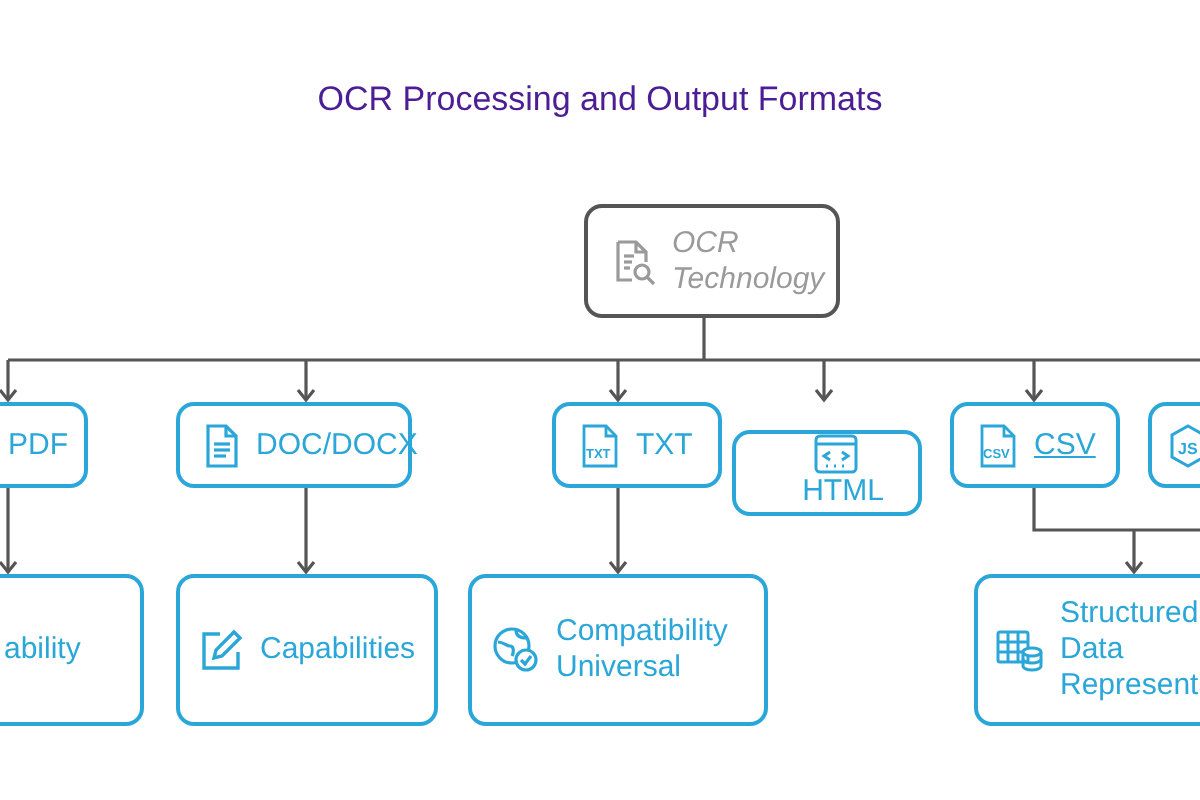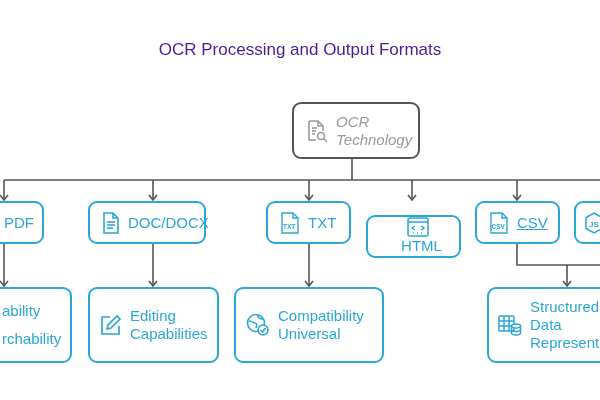--- a/index.html
+++ b/index.html
@@ -73,21 +73,21 @@
       <path d="M2 1h9l5 5v15H2z"></path>
         <path d="M11 1v5h5"></path>
       <line x1="5" y1="10" x2="13" y2="10"></line>
         <line x1="5" y1="13" x2="13" y2="13"></line>
         <line x1="5" y1="16" x2="11" y2="16"></line>
     </svg>
   </span>
   <span>DOC/DOCX</span>
 </div>
 
-<div class="box" style="left:266px;top:201px;width:85px;height:43px;padding-left:12px;">
+<div class="box" style="left:276px;top:201px;width:85px;height:43px;padding-left:12px;">
   <span class="ic">
     <svg width="20" height="22" viewBox="0 0 20 22" fill="none" stroke="#2aa7d8" stroke-width="1.4">
       <path d="M2 1h11l5 5v15H2z"></path>
         <path d="M13 1v5h5"></path>
       <text x="3" y="17" font-size="6.5" font-family="Liberation Sans, sans-serif" fill="#2aa7d8" stroke="none" font-weight="bold">TXT</text>
     </svg>
   </span>
   <span>TXT</span>
 </div>
 
@@ -123,33 +123,31 @@
       <path d="M10 1l8 4.5v11L10 21l-8-4.5v-11z"></path>
       <text x="5" y="15" font-size="8" font-family="Liberation Sans, sans-serif" fill="#2aa7d8" stroke="none" font-weight="bold">JS</text>
     </svg>
   </span>
 
 </div>
 
 <div class="box" style="left:-40px;top:287px;width:112px;height:76px;padding-left:40px;">
   <span style="display:flex;flex-direction:column;gap:10px;">
     <span>ability</span>
-    <span>rchability</span>
   </span>
 </div>
 
 <div class="box" style="left:88px;top:287px;width:131px;height:76px;padding-left:10px;">
   <span class="ic">
     <svg width="22" height="22" viewBox="0 0 22 22" fill="none" stroke="#2aa7d8" stroke-width="1.7">
       <path d="M10 3H2v17h17v-8"></path>
         <path d="M17 2l3 3-9 9-4 1 1-4z"></path>
     </svg>
   </span>
   <span style="display:flex;flex-direction:column;">
-    <span>Editing</span>
     <span>Capabilities</span>
   </span>
 </div>
 
 <div class="box" style="left:234px;top:287px;width:150px;height:76px;padding-left:10px;">
   <span class="ic">
     <svg width="24" height="24" viewBox="0 0 24 24" fill="none" stroke="#2aa7d8" stroke-width="1.6">
       <circle cx="10" cy="10" r="8.5"></circle>
         <path d="M3 8c3 0 4 2 6 2s2 3 1 5"></path>
         <path d="M12 2c0 3 2 4 5 4"></path>

